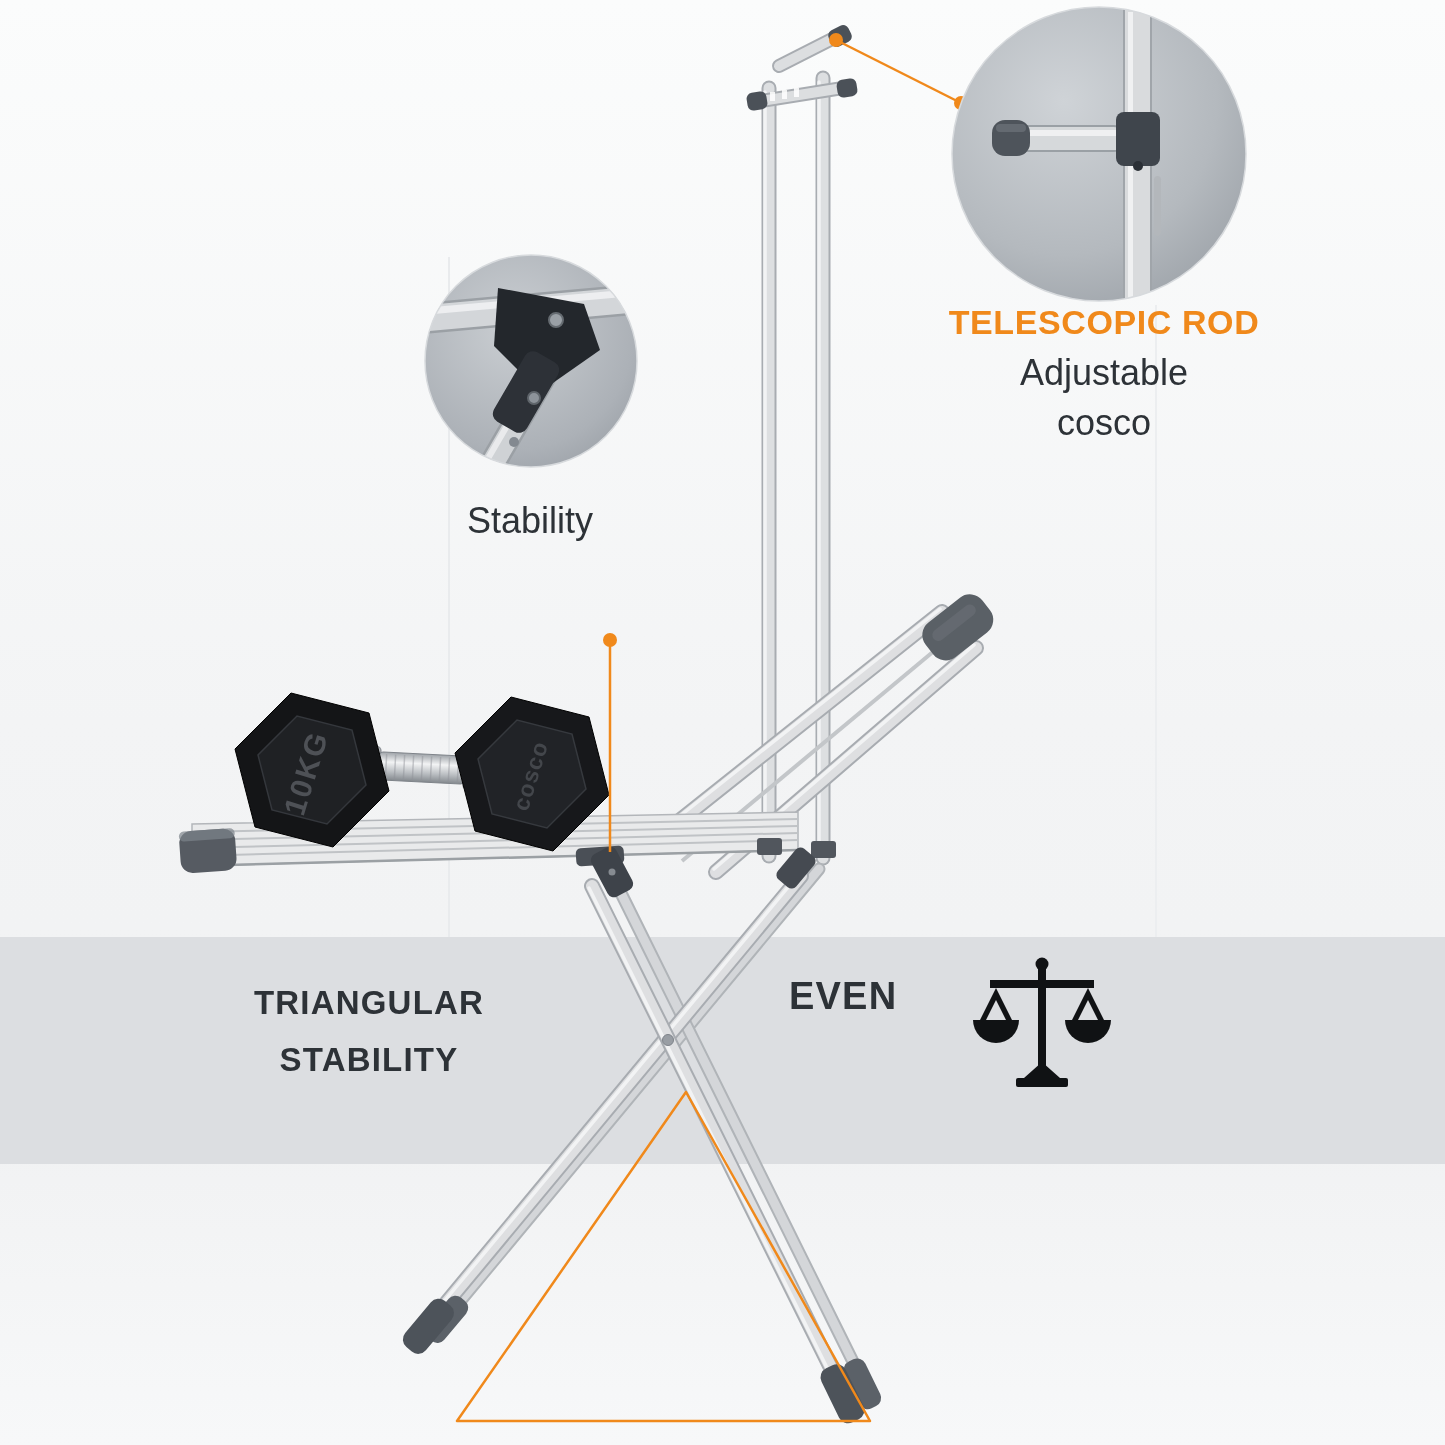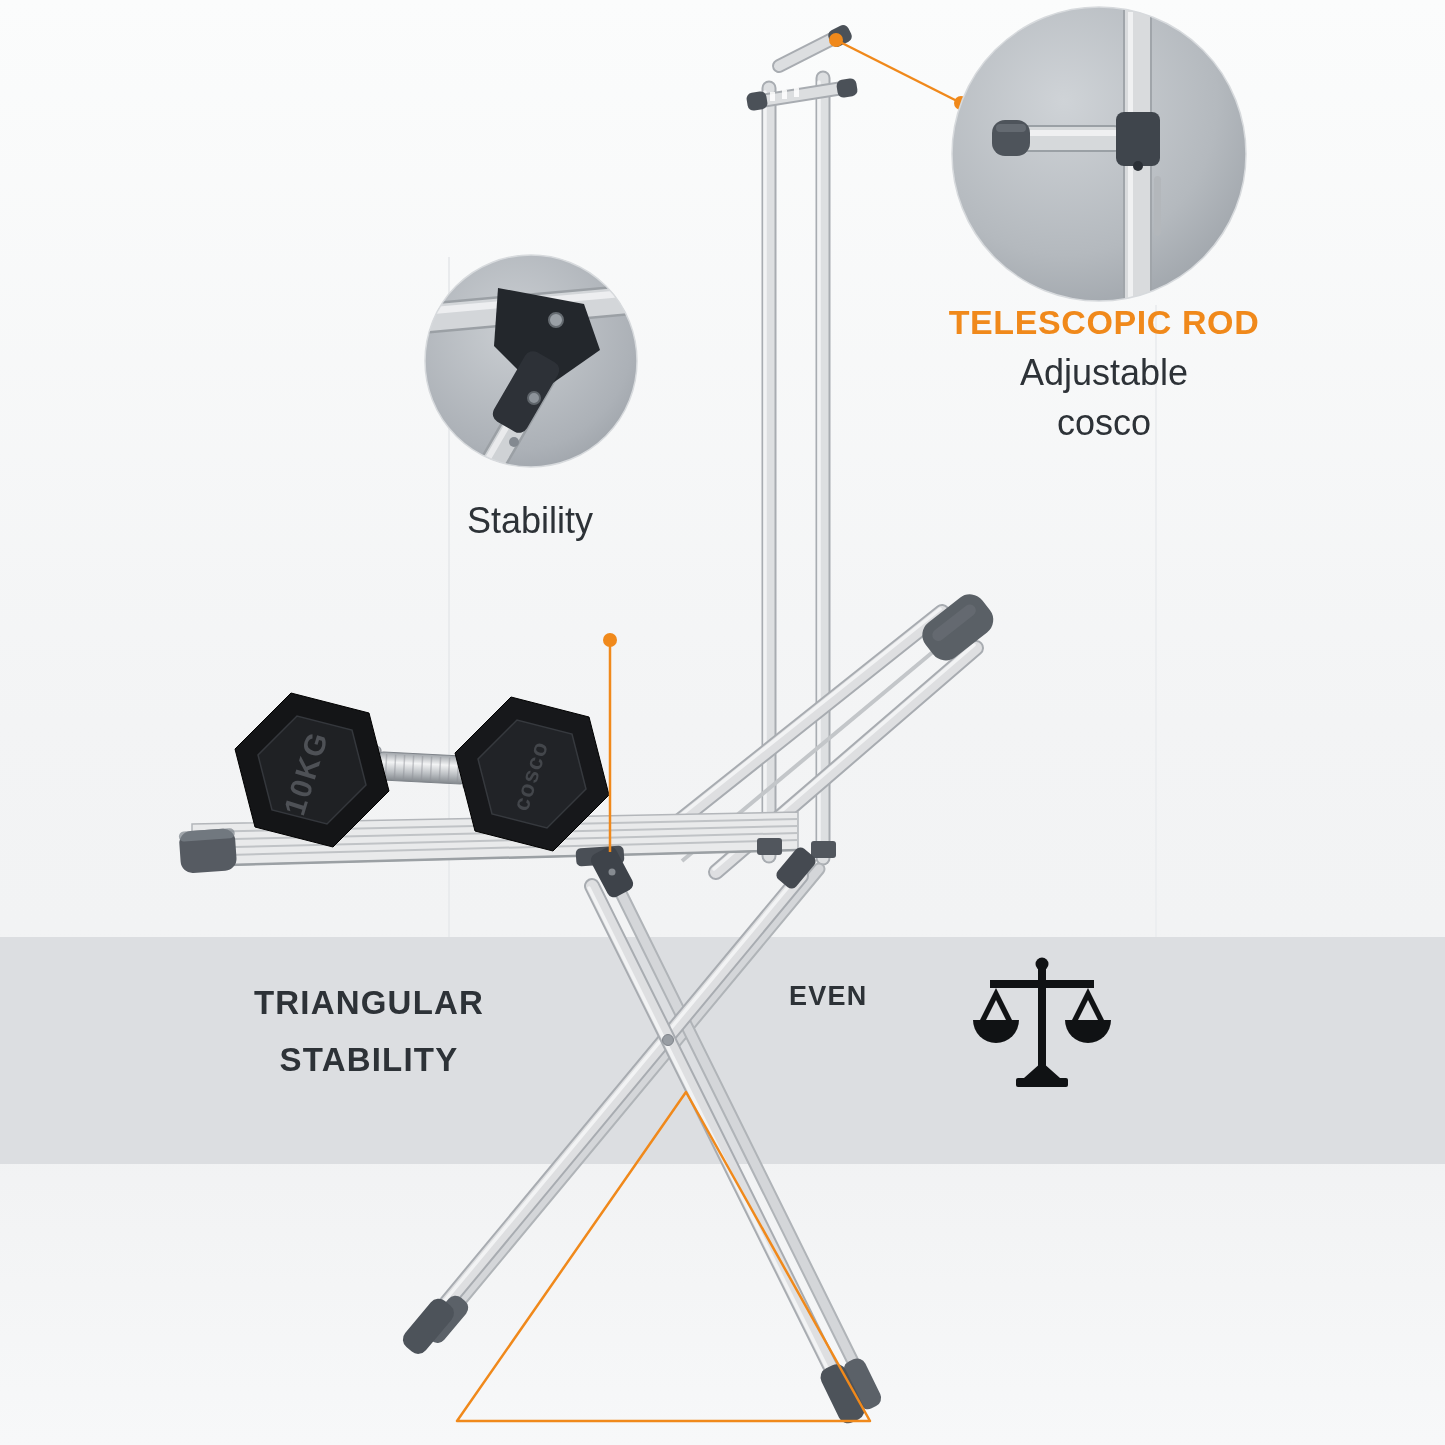--- a/index.html
+++ b/index.html
@@ -19,21 +19,21 @@
   .accent-fill{fill:var(--accent);}
   .band-fill{fill:var(--band);}
   .icon-fill{fill:var(--icon);}
   .callout-text{position:absolute;text-align:center;}
   .callout-title{font-size:34px;font-weight:700;color:var(--accent);letter-spacing:.6px;margin-bottom:9px;}
   .callout-sub{font-size:36px;line-height:43px;color:var(--text-dark);margin-top:7px;}
   .telescopic-block{left:919px;top:303px;width:370px;}
   .joints-block{left:340px;top:492px;width:380px;}
   .band-text{position:absolute;font-weight:700;color:var(--text-dark);letter-spacing:1.2px;}
   .triangular-block{left:238px;top:974px;width:262px;text-align:center;font-size:33px;line-height:57px;}
-  .even-block{left:789px;top:966px;font-size:27px;line-height:61px;text-align:left;}
+  .even-block{left:789px;top:966px;font-size:38px;line-height:61px;text-align:left;}
   .even-block .l2{padding-left:33px;}
   .even-block .l3{padding-left:89px;}
 </style>
 </head>
 <body>
 
 <div class="stage">
 
   <svg class="scene" width="1445" height="1445" viewBox="0 0 1445 1445">
     <defs>

